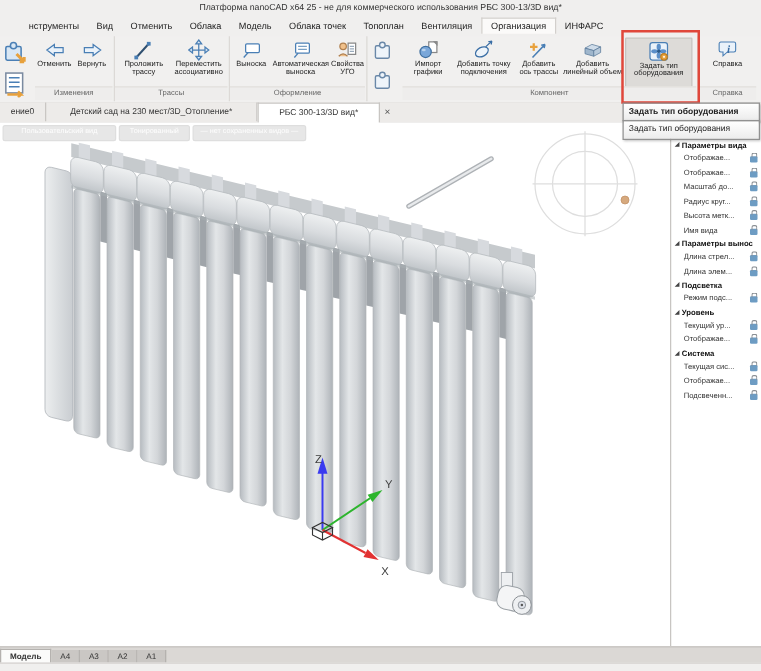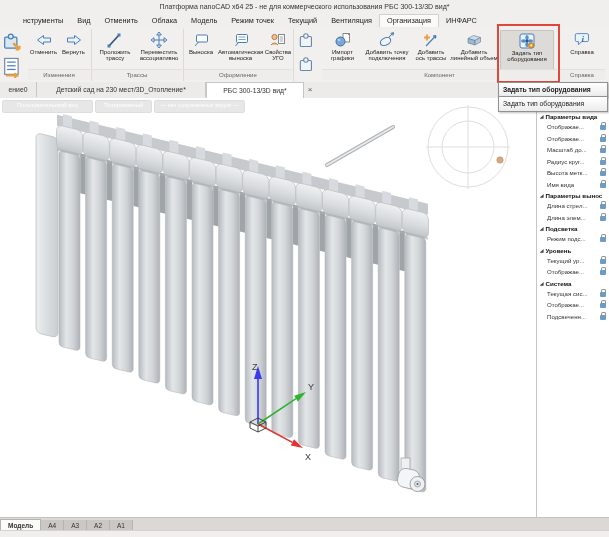--- a/index.html
+++ b/index.html
@@ -72,22 +72,22 @@
 <body>
 
 <div class="abs titlebar">Платформа nanoCAD x64 25 - не для коммерческого использования РБС 300-13/3D вид*</div>
 
 <div class="abs menubar">
   <span class="menuitem">нструменты</span>
   <span class="menuitem">Вид</span>
   <span class="menuitem">Отменить</span>
   <span class="menuitem">Облака</span>
   <span class="menuitem">Модель</span>
-  <span class="menuitem">Режим точек</span>
-  <span class="menuitem">Текущий</span>
+  <span class="menuitem">Облака точек</span>
+  <span class="menuitem">Топоплан</span>
   <span class="menuitem">Вентиляция</span>
   <span class="menuitem active">Организация</span>
   <span class="menuitem">ИНФАРС</span>
 </div>
 
 <div class="abs ribbon">
 
   <div class="minibtn" style="left:1px;top:2px">
     <svg class="ric" width="22" height="22" viewBox="0 0 18 18">
         <rect x="3" y="5" width="10" height="9" rx="1" fill="#d9e7f4" stroke="#4a7fb5"></rect>

